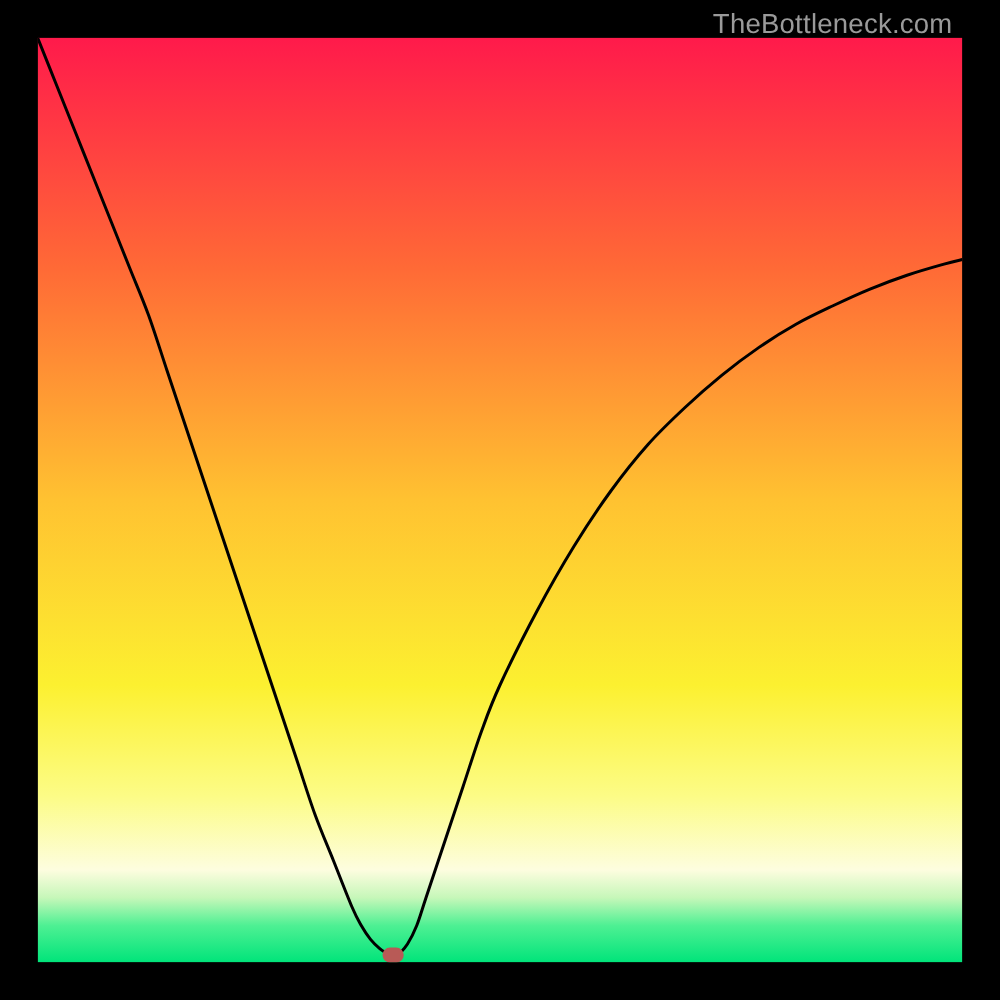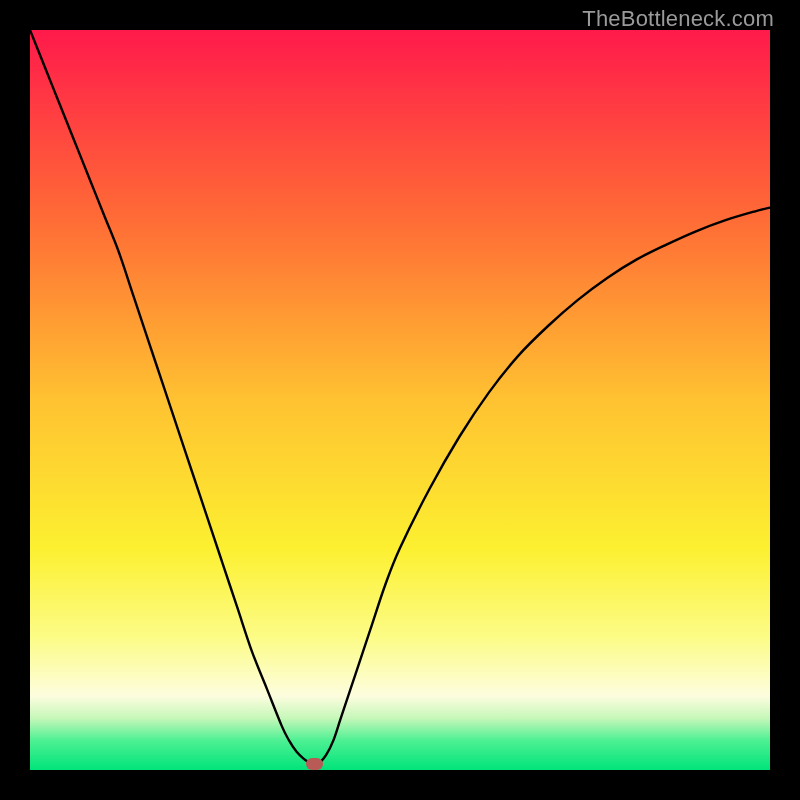--- a/index.html
+++ b/index.html
@@ -11,21 +11,20 @@
     font-family: Arial, Helvetica, sans-serif;
     overflow: hidden;
   }
   .frame {
     position: absolute;
     left: 0;
     top: 0;
     width: 772px;
     height: 800px;
     background: #000;
-    padding-left: 12px;
   }
   .plot {
     position: absolute;
     left: 30px;
     top: 30px;
     width: 740px;
     height: 740px;
     overflow: hidden;
   }
   .watermark {

